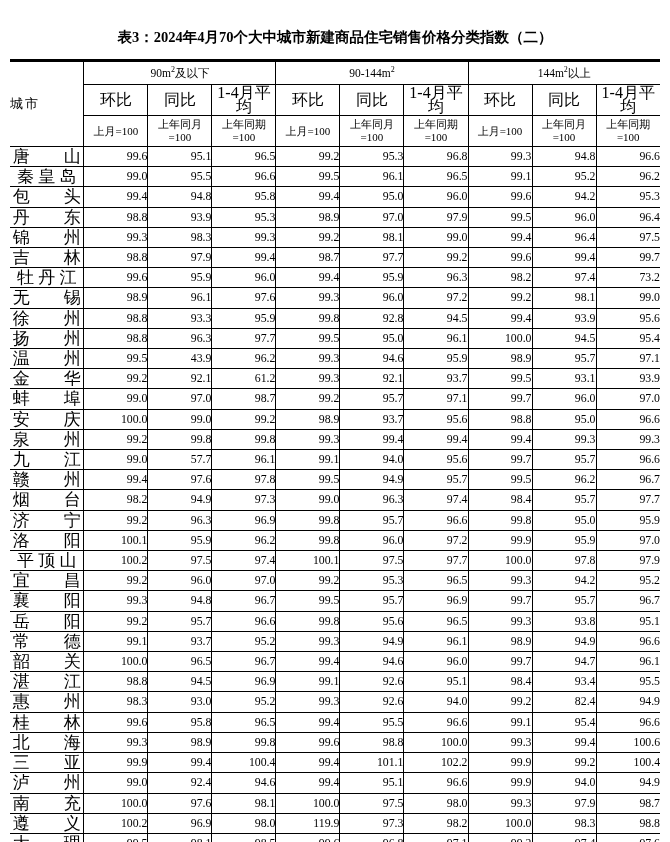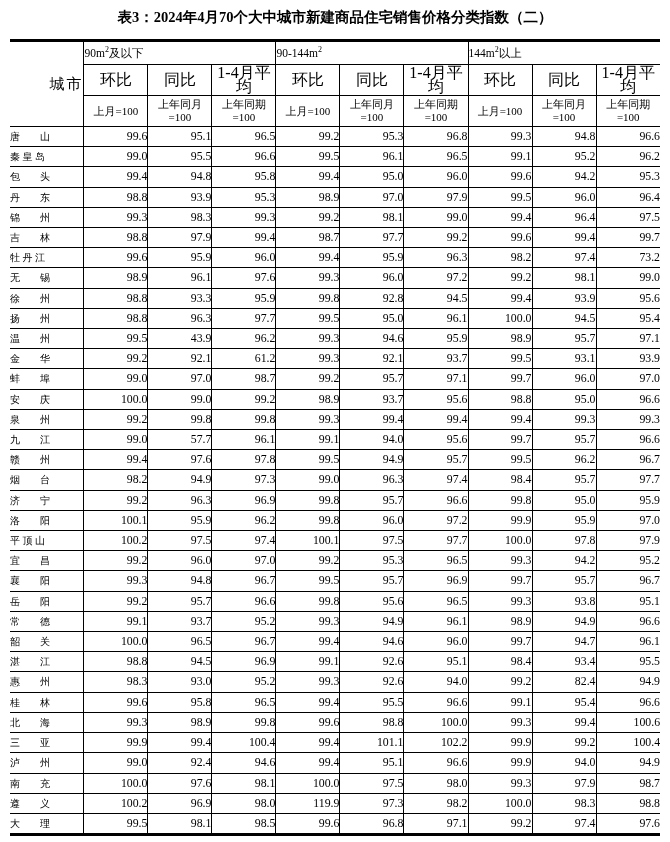--- a/index.html
+++ b/index.html
@@ -20,21 +20,21 @@
     height: 842px;
     position: relative;
     box-sizing: border-box;
   }
 
   .title {
     text-align: center;
     font-weight: bold;
     font-size: 14.5px;
     letter-spacing: 0px;
-    padding-top: 8px;
+    padding-top: 28px;
     padding-bottom: 12px;
     white-space: nowrap;
   }
 
   table.index-table {
     border-collapse: collapse;
     width: 650px;
     margin: 0 auto;
     table-layout: fixed;
     font-size: 11.5px;
@@ -69,50 +69,50 @@
     border-right: none;
   }
   table.index-table tr > *:first-child {
     border-left: none;
   }
   table.index-table tr > *:last-child {
     border-right: none;
   }
 
   th.city-head {
-    text-align: right;
-    font-size: 15px;
+    text-align: left;
+    font-size: 13px;
     letter-spacing: 2px;
     border-top: none;
   }
 
   th.group-head {
-    text-align: left;
+    text-align: center;
     height: 22px;
     font-size: 11.5px;
     border-top: none;
   }
 
   th.metric-head {
     text-align: center;
     height: 30px;
     font-size: 16px;
     line-height: 14px;
   }
 
   th.base-head {
     text-align: center;
     height: 30px;
     font-size: 11px;
     line-height: 13px;
   }
 
   td.city-cell {
-    text-align: left;
-    font-size: 10px;
+    text-align: center;
+    font-size: 17px;
     height: 19.2px;
     line-height: 19.2px;
     border-top: none;
     border-bottom: none;
     white-space: nowrap;
   }
 
   td.num-cell {
     text-align: right;
     padding-right: 8px;

